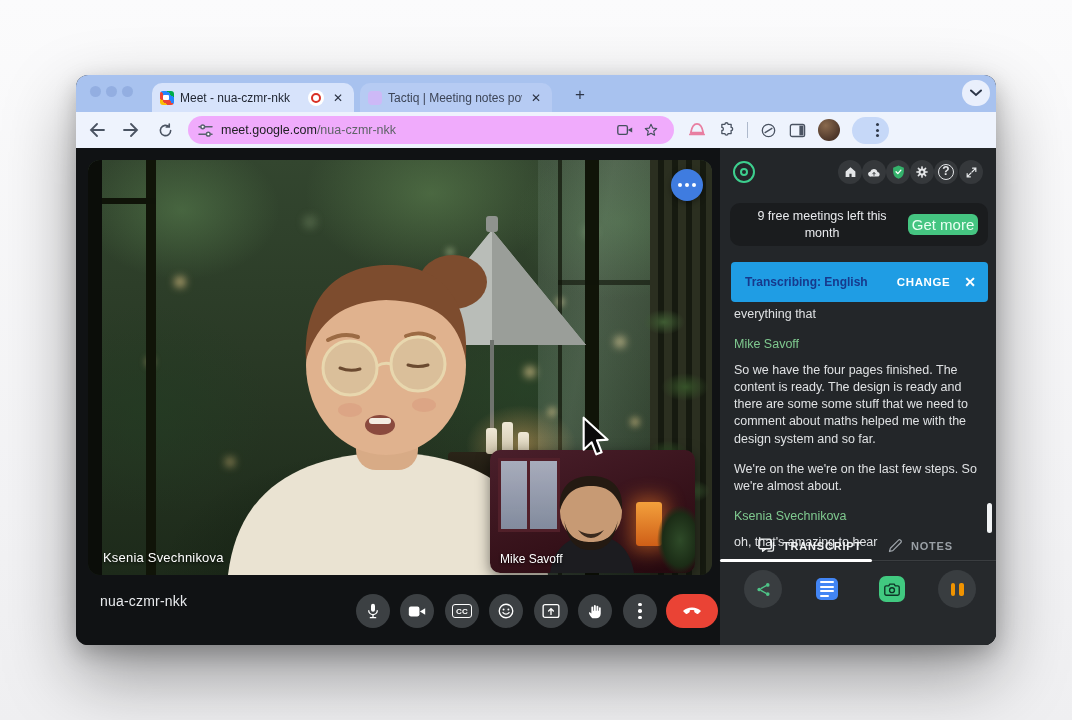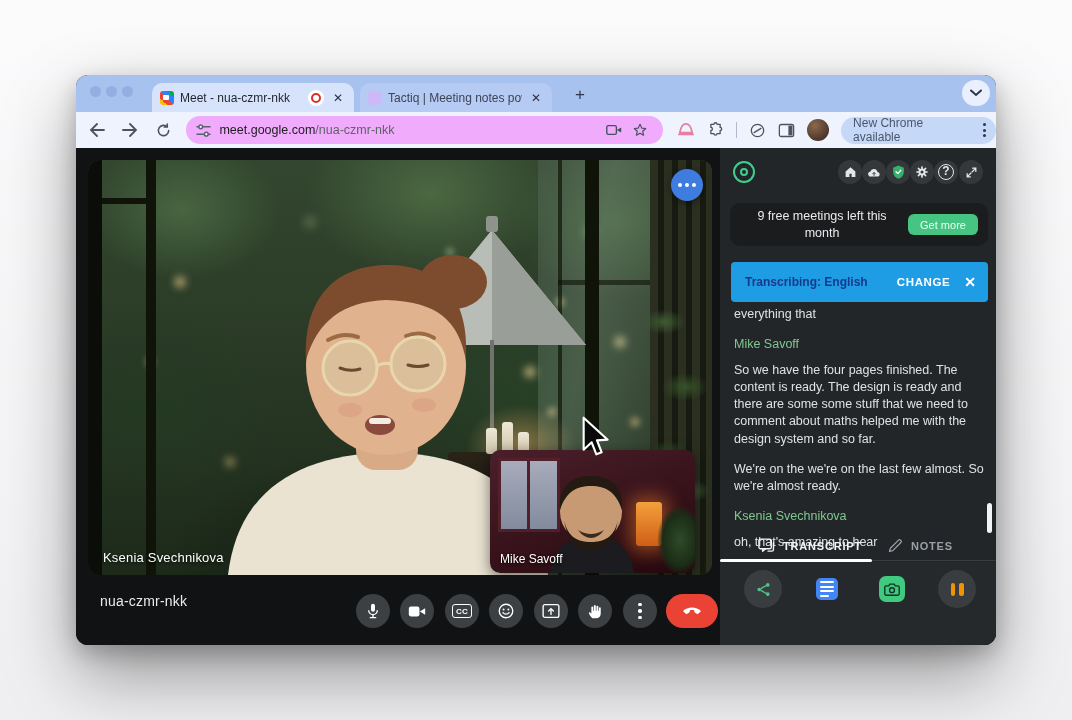--- a/index.html
+++ b/index.html
@@ -101,21 +101,21 @@
   
   .sidebar { position:absolute; left:644px; top:0; width:276px; height:497px; background:#232629; }
   .sb-header { position:absolute; left:0; top:10px; width:100%; height:36px; }
   .tq-logo { position:absolute; left:13px; top:3px; width:22px; height:22px; border-radius:50%; border:2px solid #3dcf8e; display:flex; align-items:center; justify-content:center; }
   .tq-logo i { width:8px; height:8px; border-radius:50%; border:2px solid #3dcf8e; }
   .sb-ic { position:absolute; top:2px; width:24px; height:24px; border-radius:50%; background:#35383b; display:flex; align-items:center; justify-content:center; }
   .help-glyph { color:#e4e6e8; font-size:12px; font-weight:bold; border:1.6px solid #e4e6e8; width:16px; height:16px; border-radius:50%; text-align:center; line-height:13px; }
 
   .quota-card { position:absolute; left:10px; top:55px; width:258px; height:43px; background:#1a1c1e; border-radius:10px; display:flex; align-items:center; padding:0 10px 0 14px; }
   .quota-text { flex:1; color:#e8eaed; font-size:12.5px; line-height:1.3; text-align:center; padding-right:8px; }
-  .getmore-btn { width:70px; height:21px; background:#45c581; border-radius:6px; color:#eafff2; font-size:11px; display:flex; align-items:center; justify-content:center; }
+  .getmore-btn { width:70px; height:21px; background:#45c581; border-radius:6px; color:#eafff2; font-size:15px; display:flex; align-items:center; justify-content:center; }
 
   .banner { position:absolute; left:11px; top:114px; width:257px; height:40px; background:#1f9de4; border-radius:4px; display:flex; align-items:center; padding:0 12px 0 14px; }
   .banner-label { color:#17398c; font-size:12px; font-weight:bold; flex:1; }
   .banner-change { color:#fff; font-size:11.5px; font-weight:bold; letter-spacing:.6px; margin-right:14px; }
   .banner-close { color:#fff; font-size:14px; font-weight:bold; }
 
   .transcript { position:absolute; left:14px; top:158px; width:250px; color:#dfe1e3; font-size:12.5px; line-height:1.38; }
   .t-line { margin-bottom:13px; }
   .t-speaker { color:#7fc98f; margin-bottom:8px; }
 
@@ -220,21 +220,20 @@
           <circle cx="11" cy="11" r="8" fill="none" stroke="#4a5362" stroke-width="1.7"></circle>
           <line x1="6" y1="14" x2="16" y2="8" stroke="#4a5362" stroke-width="1.7"></line>
         </svg>
       <svg width="17" height="15" viewBox="0 0 22 20">
           <rect x="1.5" y="2" width="19" height="16" rx="2.5" fill="none" stroke="#4a5362" stroke-width="1.7"></rect>
           <rect x="13.5" y="3.5" width="5.5" height="13" fill="#4a5362"></rect>
         </svg>
       <span class="avatar"></span>
     </div>
     <div class="update-pill">
-      <span>New Chrome available</span>
       <span class="kebab">
           <i></i>
           <i></i>
           <i></i>
         </span>
     </div>
   </div>
 
   <div class="content">
 
@@ -411,21 +410,21 @@
       <div class="banner">
         <span class="banner-label">Transcribing: English</span>
         <span class="banner-change">CHANGE</span>
         <span class="banner-close">✕</span>
       </div>
 
       <div class="transcript">
         <div class="t-line">everything that</div>
         <div class="t-speaker">Mike Savoff</div>
         <div class="t-line">So we have the four pages finished. The content is ready. The design is ready and there are some some stuff that we need to comment about maths helped me with the design system and so far.</div>
-        <div class="t-line">We're on the we're on the last few almost. So we're almost ready.</div>
+        <div class="t-line">We're on the we're on the last few steps. So we're almost about.</div>
         <div class="t-speaker">Ksenia Svechnikova</div>
         <div class="t-line">oh, that's amazing to hear</div>
       </div>
 
       <div class="sb-tabs">
         <div class="sb-tab active">
           <svg width="17" height="15" viewBox="0 0 22 19">
               <rect x="1.2" y="1.2" width="16" height="12.5" rx="2" fill="none" stroke="#f1f3f4" stroke-width="1.8"></rect>
               <path d="M6 13.7 L6 17 L10 13.7" fill="none" stroke="#f1f3f4" stroke-width="1.8" stroke-linejoin="round"></path>
               <path d="M13 16.8 H18 a2 2 0 0 0 2-2 V6" fill="none" stroke="#f1f3f4" stroke-width="1.8" stroke-linecap="round"></path>

